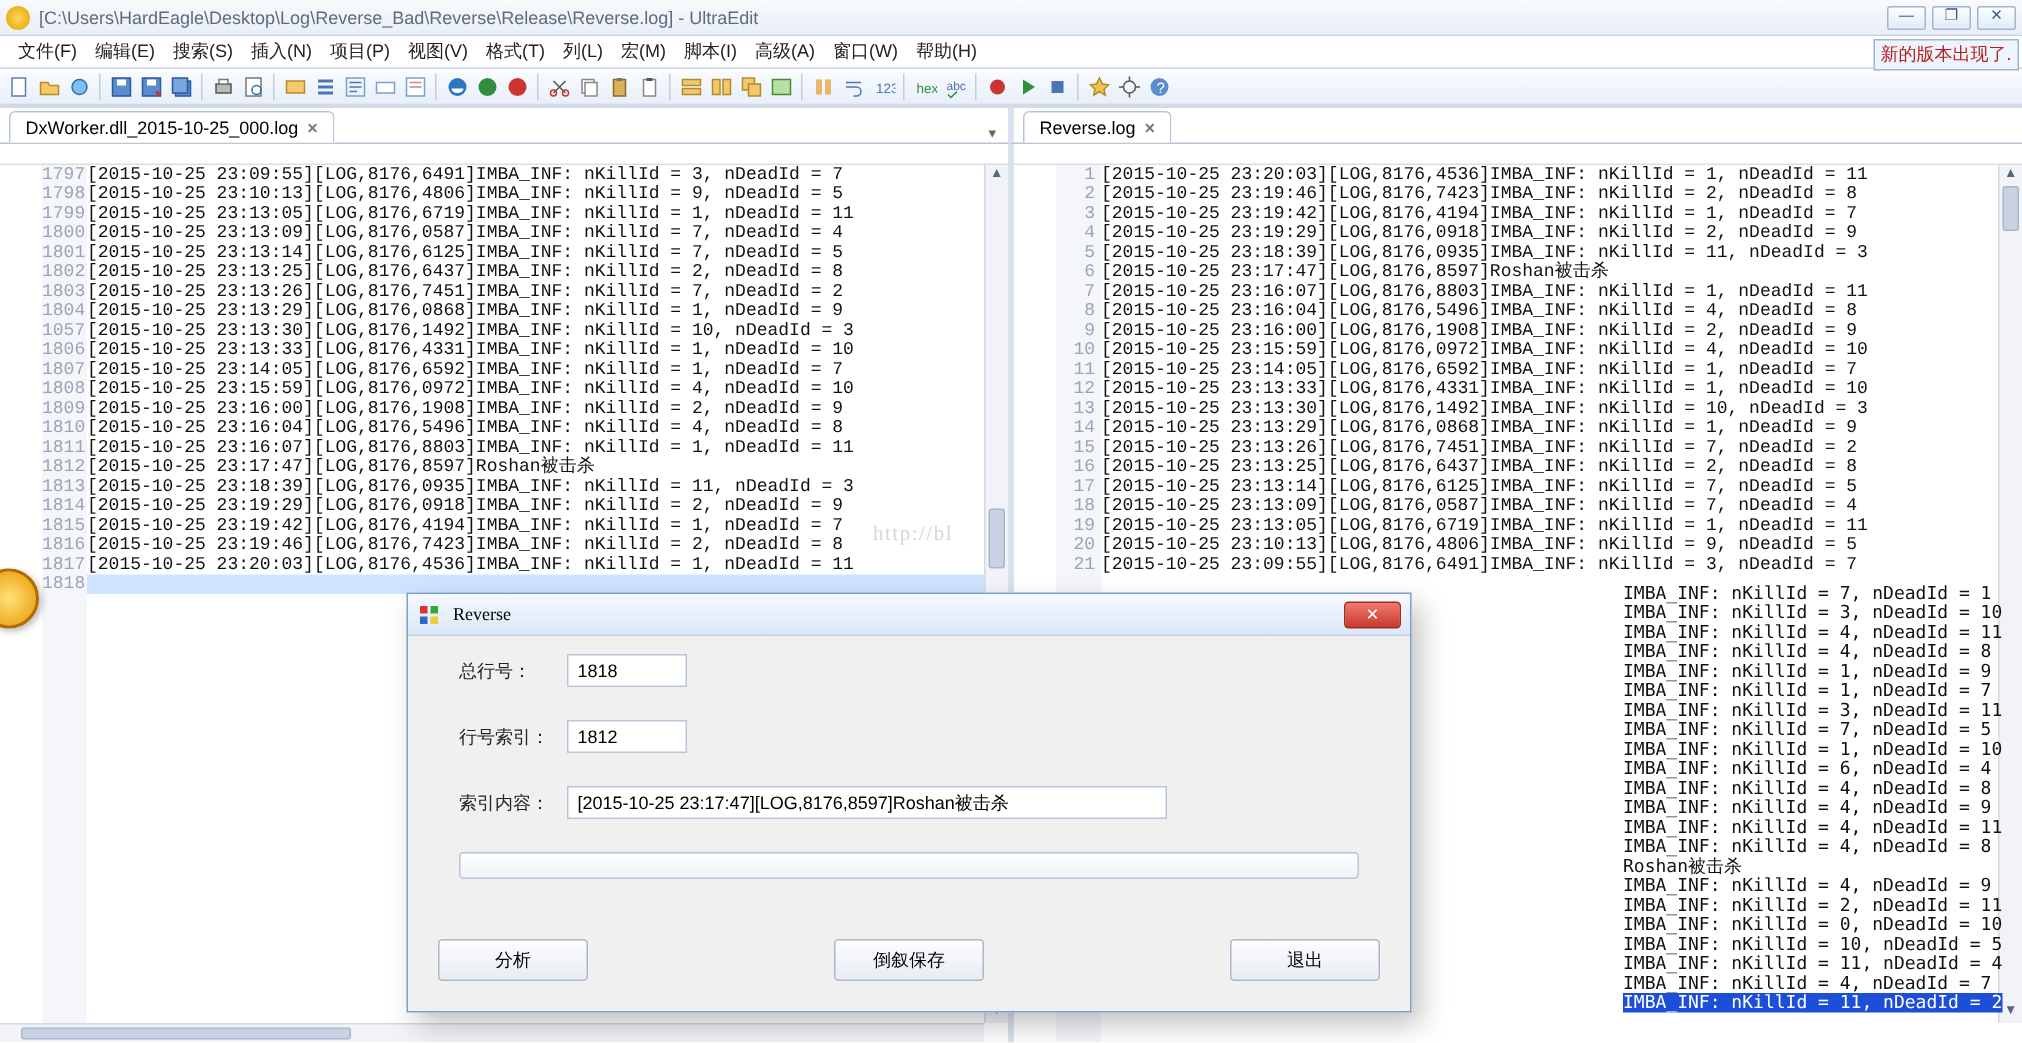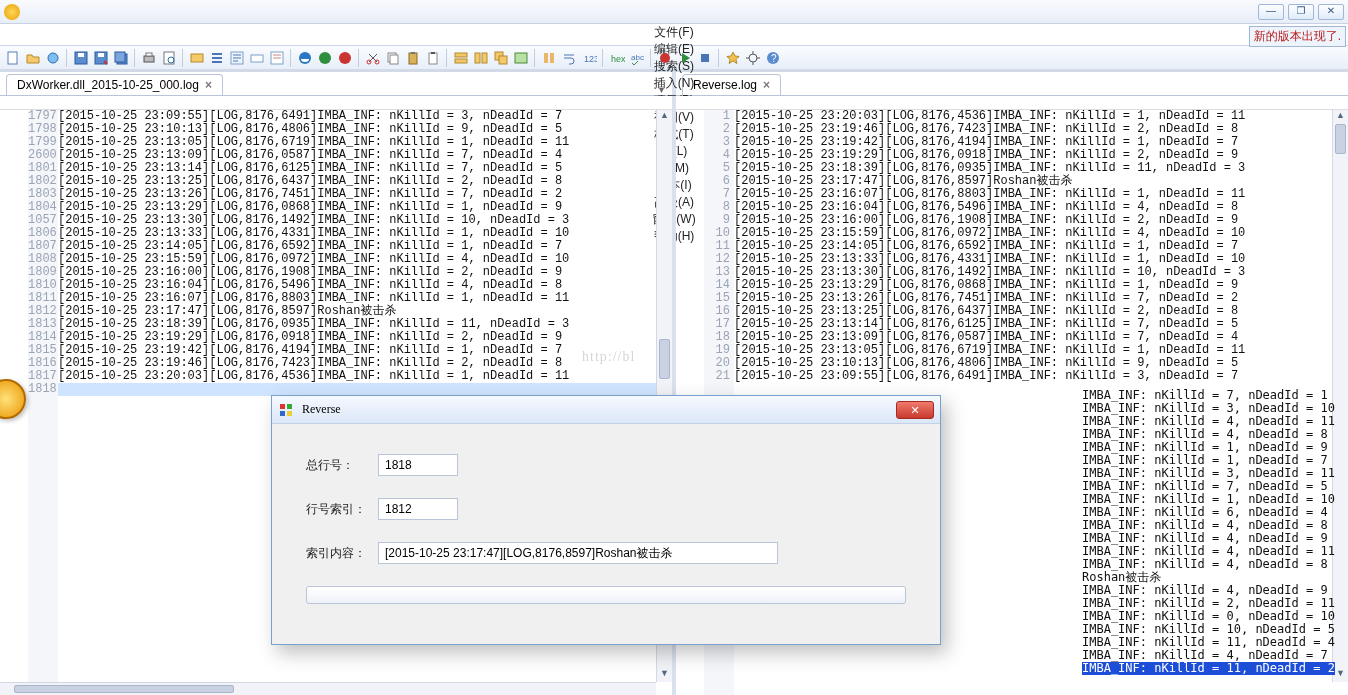--- a/index.html
+++ b/index.html
@@ -4,21 +4,21 @@
 <style>
   * { box-sizing: border-box; margin: 0; padding: 0; }
   body { font-family: "Microsoft YaHei", "SimSun", Tahoma, sans-serif; font-size: 12px; background: #fff; overflow: hidden; width: 1348px; height: 695px; position: relative; }
 
   .titlebar { height: 24px; background: linear-gradient(#f9fafd,#e8eef8); display: flex; align-items: center; padding: 0 4px; border-bottom: 1px solid #c8d2e3; }
   .ue-icon { width: 16px; height: 16px; border-radius: 50%; background: radial-gradient(#ffd55a,#e7a100); margin-right: 6px; }
   .title-text { color: #5f6a7d; font-size: 12px; }
   .win-ctrls { margin-left: auto; display: flex; gap: 4px; }
   .win-btn { width: 26px; height: 16px; border: 1px solid #9fb6d6; background: linear-gradient(#fdfeff,#e0ecf9); border-radius: 2px; text-align: center; line-height: 12px; font-size: 10px; color: #3a5a85; }
 
-  .menubar { height: 22px; display: flex; align-items: center; padding: 0 6px; border-bottom: 1px solid #c9d4e6; position: relative; flex-direction: column; }
+  .menubar { height: 22px; display: flex; align-items: center; padding: 0 6px; border-bottom: 1px solid #c9d4e6; position: relative; }
   .menuitem { padding: 0 6px; color: #222; }
   .new-ver { position: absolute; right: 2px; top: 2px; color: #b91c1c; font-size: 12px; border: 1px solid #9fb6d6; padding: 1px 4px; background: #eef4fc; }
 
   .toolbar { height: 26px; background: linear-gradient(#fafcff,#e8eff9); border-bottom: 3px solid #d2dae8; display: flex; align-items: center; padding: 0 4px; gap: 2px; }
   .tb-sep { width: 2px; height: 18px; border-left: 1px solid #c2cde0; margin: 0 2px; }
   .tb-btn { width: 18px; height: 18px; border: 1px solid transparent; display:inline-block; position:relative; }
   .tb-svg { width:16px; height:16px; display:block; margin:0 auto; }
 
   .tabstrip { height: 24px; display: flex; align-items: flex-end; border-bottom: 1px solid #b8c4d8; padding-left: 6px; gap: 1px; }
   .tab { background: #fff; border: 1px solid #b8c4d8; border-bottom: none; padding: 3px 10px 3px 10px; border-radius: 4px 4px 0 0; display: flex; align-items: center; gap: 6px; }
@@ -41,38 +41,39 @@
   .hscroll { position:absolute; left:0; right:16px; bottom:0; height:13px; background:#f1f3f8; border-top:1px solid #d2d8e4;}
   .hscroll .thumb { position:absolute; top:2px; bottom:2px; background:#c8d2e3; border:1px solid #a9b6cc; border-radius:2px;}
 
   .ue-big { position:absolute; left:-14px; top:379px; width:40px; height:40px; border-radius:50%; background: radial-gradient(#ffe27a,#e99400); border:2px solid #b26a00; box-shadow: 2px 2px 4px rgba(0,0,0,.25);}
 
   
   .dialog { position:absolute; left:271px; top:395px; width:670px; background:#f0f0f0; border:1px solid #7aa0cc; box-shadow: 6px 8px 18px rgba(0,0,0,.25);}
   .dlg-title { height:28px; background:linear-gradient(#f6f9ff,#dbe7f7); display:flex; align-items:center; padding:0 6px; border-bottom:1px solid #c3d1e6;font-family:Liberation Serif, serif;}
   .dlg-title .icon { width:16px; height:16px; margin-right:8px; }
   .dlg-close { margin-left:auto; width:38px; height:18px; background:linear-gradient(#f07a6e,#c83a2d); border:1px solid #a52b1f; border-radius:3px; color:#fff; text-align:center; line-height:16px; font-size:11px;}
-  .dlg-body { padding: 30px 34px 18px 34px; }
+  .dlg-body { padding: 12px 34px 18px 34px; }
   .row { display:flex; align-items:center; margin-bottom:22px; }
   .row .lab { width: 72px; color:#222; }
   .row input { height:22px; border:1px solid #b9c6d9; padding:0 6px; font-size:12px; }
   .progress-wrap { height:18px; border:1px solid #b9c6d9; border-radius:3px; background:linear-gradient(#fff,#eef2f8); margin: 10px 0 22px 0;}
   .btnrow { display:flex; justify-content:space-between; padding: 0 20px 20px 20px;}
   .dlg-btn { width:100px; height:28px; border:1px solid #adb8c8; background:linear-gradient(#fdfdfe,#e7ecf4); border-radius:3px; text-align:center; line-height:26px;}
 
   
   .right-frag { position:absolute; right:18px; top:389px; width:248px; font-family: Consolas, monospace; font-size:12px; line-height:13px; white-space:pre; color:#111; background:#fff;}
 
   .watermark { position:absolute; left:582px; top:349px; color:#d6d6d6; font-size:14px; font-family: Liberation Serif, serif; letter-spacing:1px; pointer-events:none;}
 </style>
 </head>
 <body>
 
 <div class="titlebar">
   <span class="ue-icon"></span>
+  <span class="title-text">[C:\Users\HardEagle\Desktop\Log\Reverse_Bad\Reverse\Release\Reverse.log] - UltraEdit</span>
   <div class="win-ctrls">
     <div class="win-btn">—</div>
     <div class="win-btn">❐</div>
     <div class="win-btn">✕</div>
   </div>
 </div>
 
 <div class="menubar">
   <span class="menuitem">文件(F)</span>
   <span class="menuitem">编辑(E)</span>
@@ -317,21 +318,21 @@
 
 <div class="editors">
   <div class="editor">
     <div style="flex:1;display:flex;flex-direction:column;position:relative;">
       <div class="ruler"></div>
       <div style="flex:1;display:flex;overflow:hidden;position:relative">
         <div class="gutter" id="gutter-left">
             <div class="line">1797</div>
             <div class="line">1798</div>
             <div class="line">1799</div>
-            <div class="line">2600</div>
+            <div class="line">1800</div>
             <div class="line">1801</div>
             <div class="line">1802</div>
             <div class="line">1803</div>
             <div class="line">1804</div>
             <div class="line">1057</div>
             <div class="line">1806</div>
             <div class="line">1807</div>
             <div class="line">1808</div>
             <div class="line">1809</div>
             <div class="line">1810</div>
@@ -420,13 +421,18 @@
     <div class="row">
       <span class="lab">行号索引：</span>
       <input style="width: 80px;" value="1812">
     </div>
     <div class="row">
       <span class="lab">索引内容：</span>
       <input style="width: 400px;" value="[2015-10-25 23:17:47][LOG,8176,8597]Roshan被击杀">
     </div>
     <div class="progress-wrap"></div>
   </div>
+  <div class="btnrow">
+    <div class="dlg-btn">分析</div>
+    <div class="dlg-btn">倒叙保存</div>
+    <div class="dlg-btn">退出</div>
+  </div>
 </div>
 
 </body></html>

